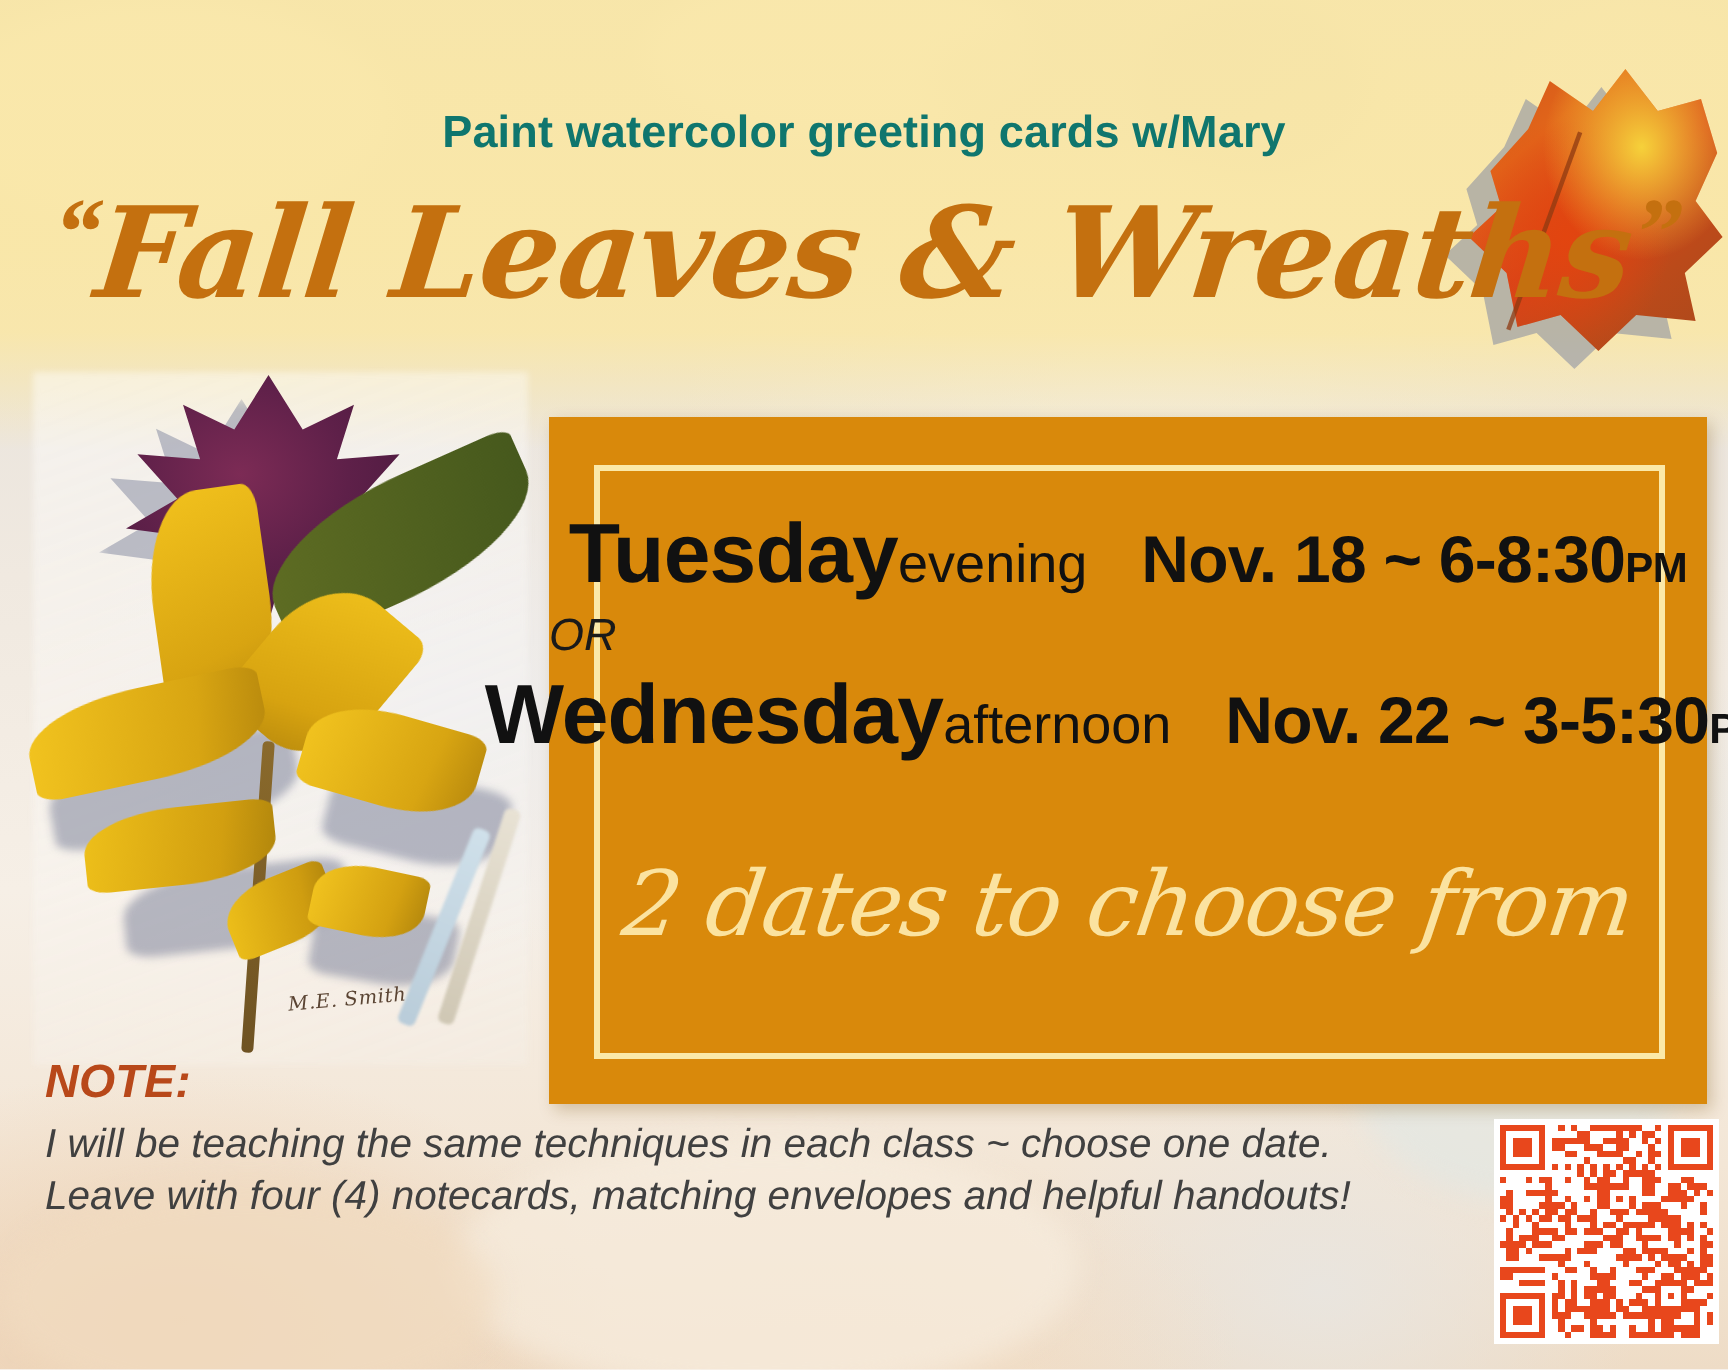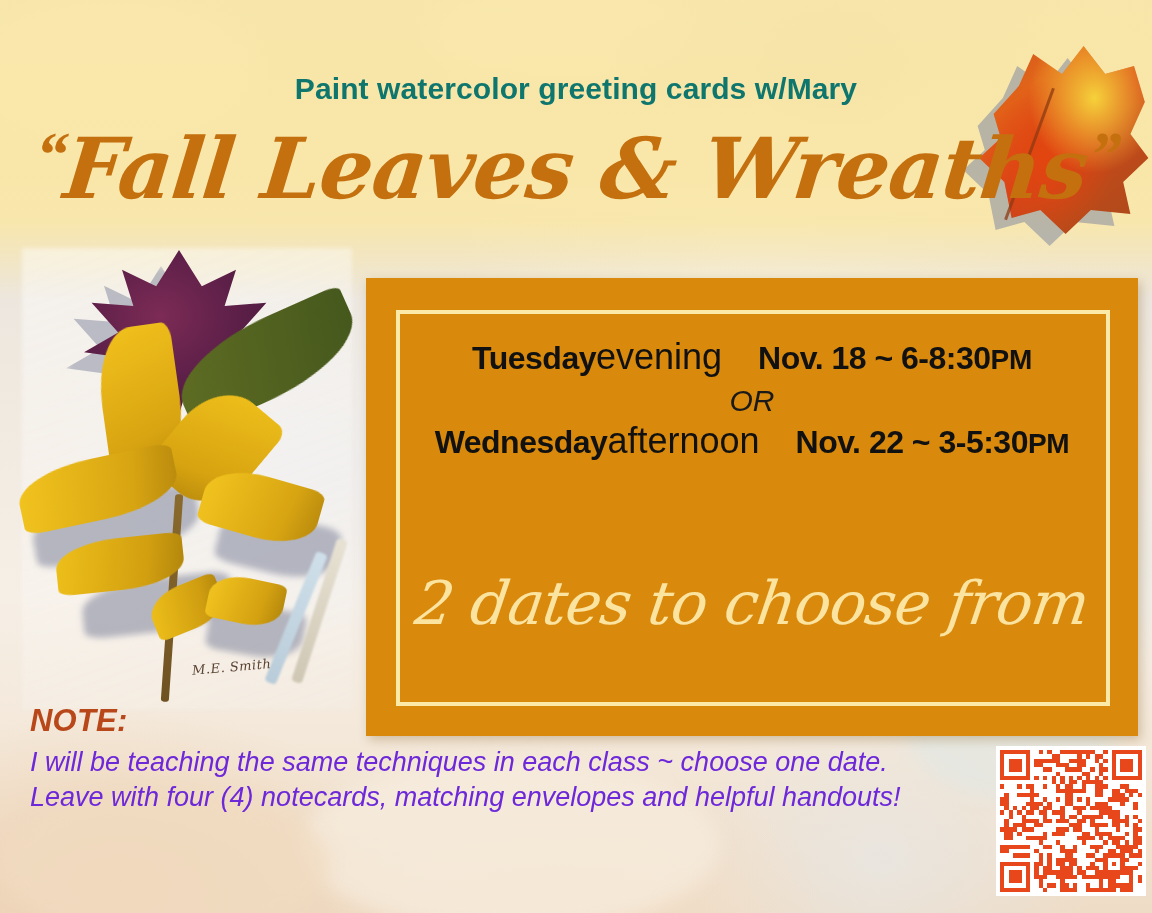--- a/index.html
+++ b/index.html
@@ -125,36 +125,36 @@
   
   .panel{position:absolute;left:366px;top:278px;width:772px;height:458px;
     background:#d9890b;box-shadow:3px 4px 10px rgba(120,80,10,.28);}
   .panel-inner{position:absolute;left:30px;top:32px;right:28px;bottom:30px;
     border:4px solid #fbe9a8;}
 
   .sched{position:absolute;left:0;right:0;top:58px;}
   .sched-row{display:flex;align-items:baseline;justify-content:center;
     white-space:nowrap;color:#111;}
   .r1{margin-bottom:6px;}
-  .day{font-size:32px;font-weight:700;letter-spacing:-.5px;}
+  .day{font-size:56px;font-weight:700;letter-spacing:-.5px;}
   .part{font-size:36px;font-weight:400;}
-  .when{font-size:32px;font-weight:700;margin-left:36px;letter-spacing:-.5px;}
+  .when{font-size:44px;font-weight:700;margin-left:36px;letter-spacing:-.5px;}
   .ampm{font-size:28px;font-weight:700;letter-spacing:-.3px;}
-  .or-row{text-align:center;font-size:30px;font-style:italic;color:#1a1a1a;
+  .or-row{text-align:left;font-size:30px;font-style:italic;color:#1a1a1a;
     margin:4px 0 2px 0;font-weight:300;}
 
   .script-line{position:absolute;left:0;right:0;top:290px;text-align:center;
     font-family:"DejaVu Serif",serif;font-style:italic;font-size:60px;
     color:#fbe3a0;letter-spacing:-1px;transform:skewX(-8deg);white-space:nowrap;}
 
   
   .note-label{position:absolute;left:30px;top:703px;
     font-size:31px;font-weight:700;font-style:italic;color:#b8481a;letter-spacing:.2px;}
   .note-body{position:absolute;left:30px;top:745px;width:960px;
-    font-size:27px;font-style:italic;font-weight:500;color:#6d28d9;line-height:1.31;
+    font-size:27px;font-style:italic;font-weight:500;color:#404040;line-height:1.31;
     white-space:nowrap;}
   .no-exp{position:absolute;left:0;width:1000px;top:833px;text-align:center;
     font-size:31px;font-weight:700;font-style:italic;color:#8a5a0d;letter-spacing:.3px;}
 
   
   .qr-wrap{position:absolute;left:996px;top:746px;width:150px;height:150px;
     background:#fff;padding:4px;box-sizing:border-box;}
   .qr{width:100%;height:100%;display:block;}
 </style>
 </head>

